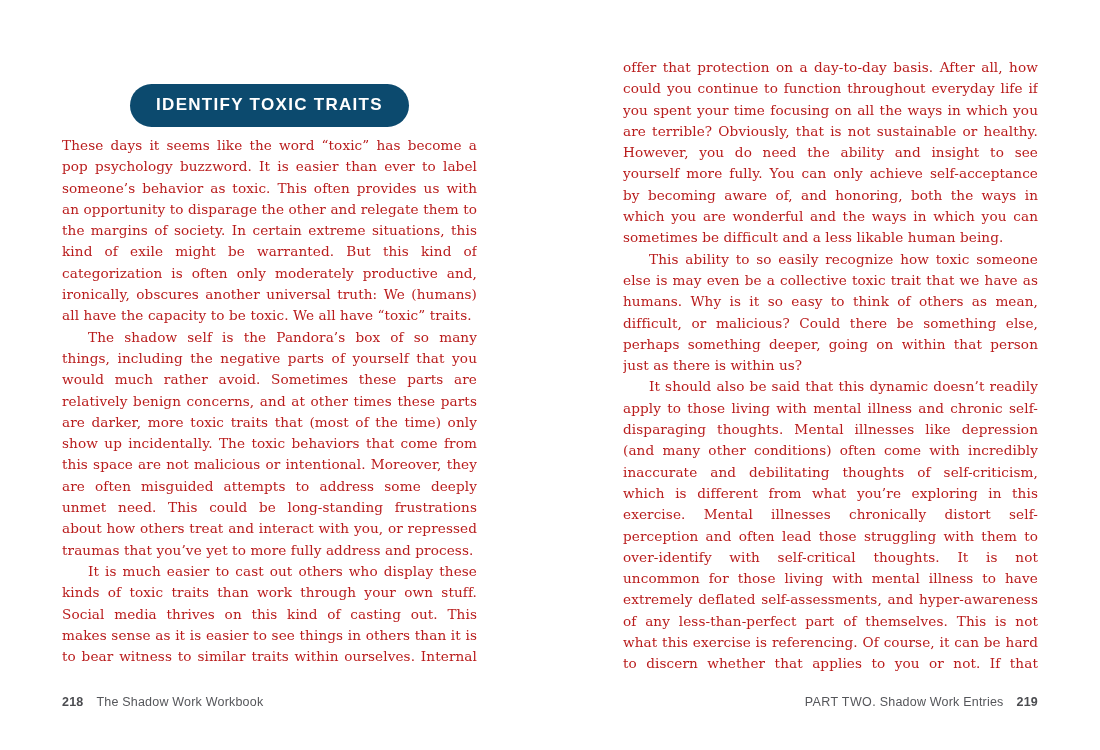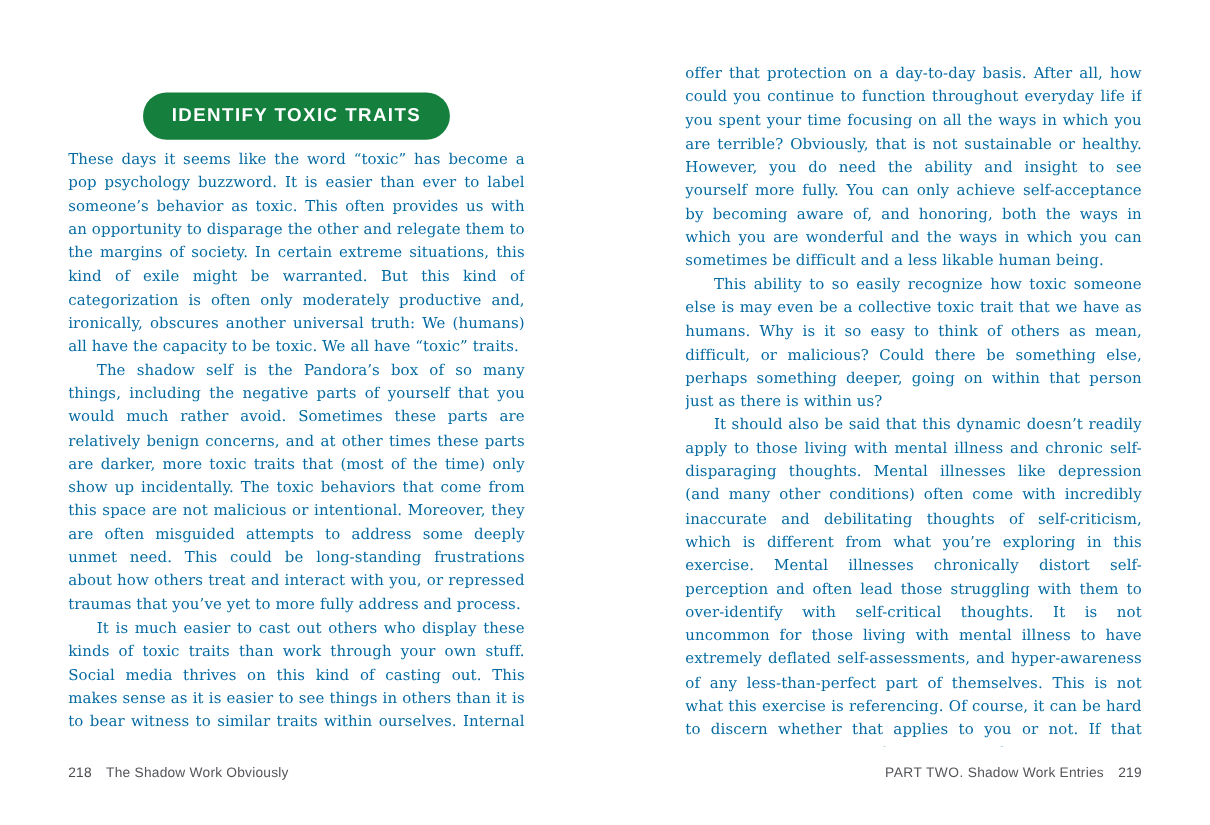--- a/index.html
+++ b/index.html
@@ -12,21 +12,21 @@
   }
   .spread { position: absolute; inset: 0; }
 
   
   .page-left {
     position: absolute; left: 62px; top: 84px; width: 415px;
   }
   .badge {
     width: fit-content;
     margin: 0 auto;
-    background: #15803d;
+    background: #0c4a6e;
     color: #ffffff;
     font-family: "Liberation Sans", sans-serif;
     font-weight: 700;
     font-size: 17px;
     letter-spacing: 1.3px;
     padding: 11px 26px 12px 26px;
     border-radius: 22px;
     white-space: nowrap;
   }
   .page-left .body { margin-top: 8px; height: 534px; overflow: hidden; }
@@ -35,38 +35,38 @@
   .page-right {
     position: absolute; left: 623px; top: 57px; width: 415px;
     height: 622px; overflow: hidden;
   }
 
   
   .para {
     margin: 0;
     font-size: 13.6px;
     line-height: 21.3px;
-    color: #0369a1;
+    color: #b91c1c;
     text-align: justify;
     letter-spacing: 0.1px;
   }
   .para.indent { text-indent: 26px; }
 
   
   .footer {
     position: absolute; top: 695px;
     font-family: "Liberation Sans", sans-serif;
     font-size: 12.5px;
     color: #55565a;
     letter-spacing: 0.2px;
     white-space: nowrap;
   }
   .footer-left { left: 62px; }
   .footer-right { right: 62px; }
-  .pagenum { font-weight: 400; color: #4c4d51; }
+  .pagenum { font-weight: 700; color: #4c4d51; }
   .footer-left .pagenum { margin-right: 13px; }
   .footer-right .pagenum { margin-left: 13px; }
   .partlabel { letter-spacing: 0.4px; }
 </style>
 </head>
 <body>
 
 <div class="spread">
 
   <section class="page-left">
@@ -80,21 +80,21 @@
     </div>
   </section>
 
   <section class="page-right">
     <p class="para">offer that protection on a day-to-day basis. After all, how could you continue to function throughout everyday life if you spent your time focusing on all the ways in which you are terrible? Obviously, that is not sustainable or healthy. However, you do need the ability and insight to see yourself more fully. You can only achieve self-acceptance by becoming aware of, and honoring, both the ways in which you are wonderful and the ways in which you can sometimes be difficult and a less likable human being.</p>
     <p class="para indent">This ability to so easily recognize how toxic someone else is may even be a collective toxic trait that we have as humans. Why is it so easy to think of others as mean, difficult, or malicious? Could there be something else, perhaps something deeper, going on within that person just as there is within us?</p>
     <p class="para indent">It should also be said that this dynamic doesn’t readily apply to those living with mental illness and chronic self-disparaging thoughts. Mental illnesses like depression (and many other conditions) often come with incredibly inaccurate and debilitating thoughts of self-criticism, which is different from what you’re exploring in this exercise. Mental illnesses chronically distort self-perception and often lead those struggling with them to over-identify with self-critical thoughts. It is not uncommon for those living with mental illness to have extremely deflated self-assessments, and hyper-awareness of any less-than-perfect part of themselves. This is not what this exercise is referencing. Of course, it can be hard to discern whether that applies to you or not. If that question is coming up for you now, then it is wise to consult with a licensed therapist for individual support and further clarity.</p>
   </section>
 
   <footer class="footer footer-left">
-    <span class="pagenum">218</span><span class="booktitle">The Shadow Work Obviously</span>
+    <span class="pagenum">218</span><span class="booktitle">The Shadow Work Workbook</span>
   </footer>
 
   <footer class="footer footer-right">
     <span class="partlabel">PART TWO.</span>
     <span class="sectiontitle">Shadow Work Entries</span><span class="pagenum">219</span>
   </footer>
 
 </div>
 
 </body></html>

